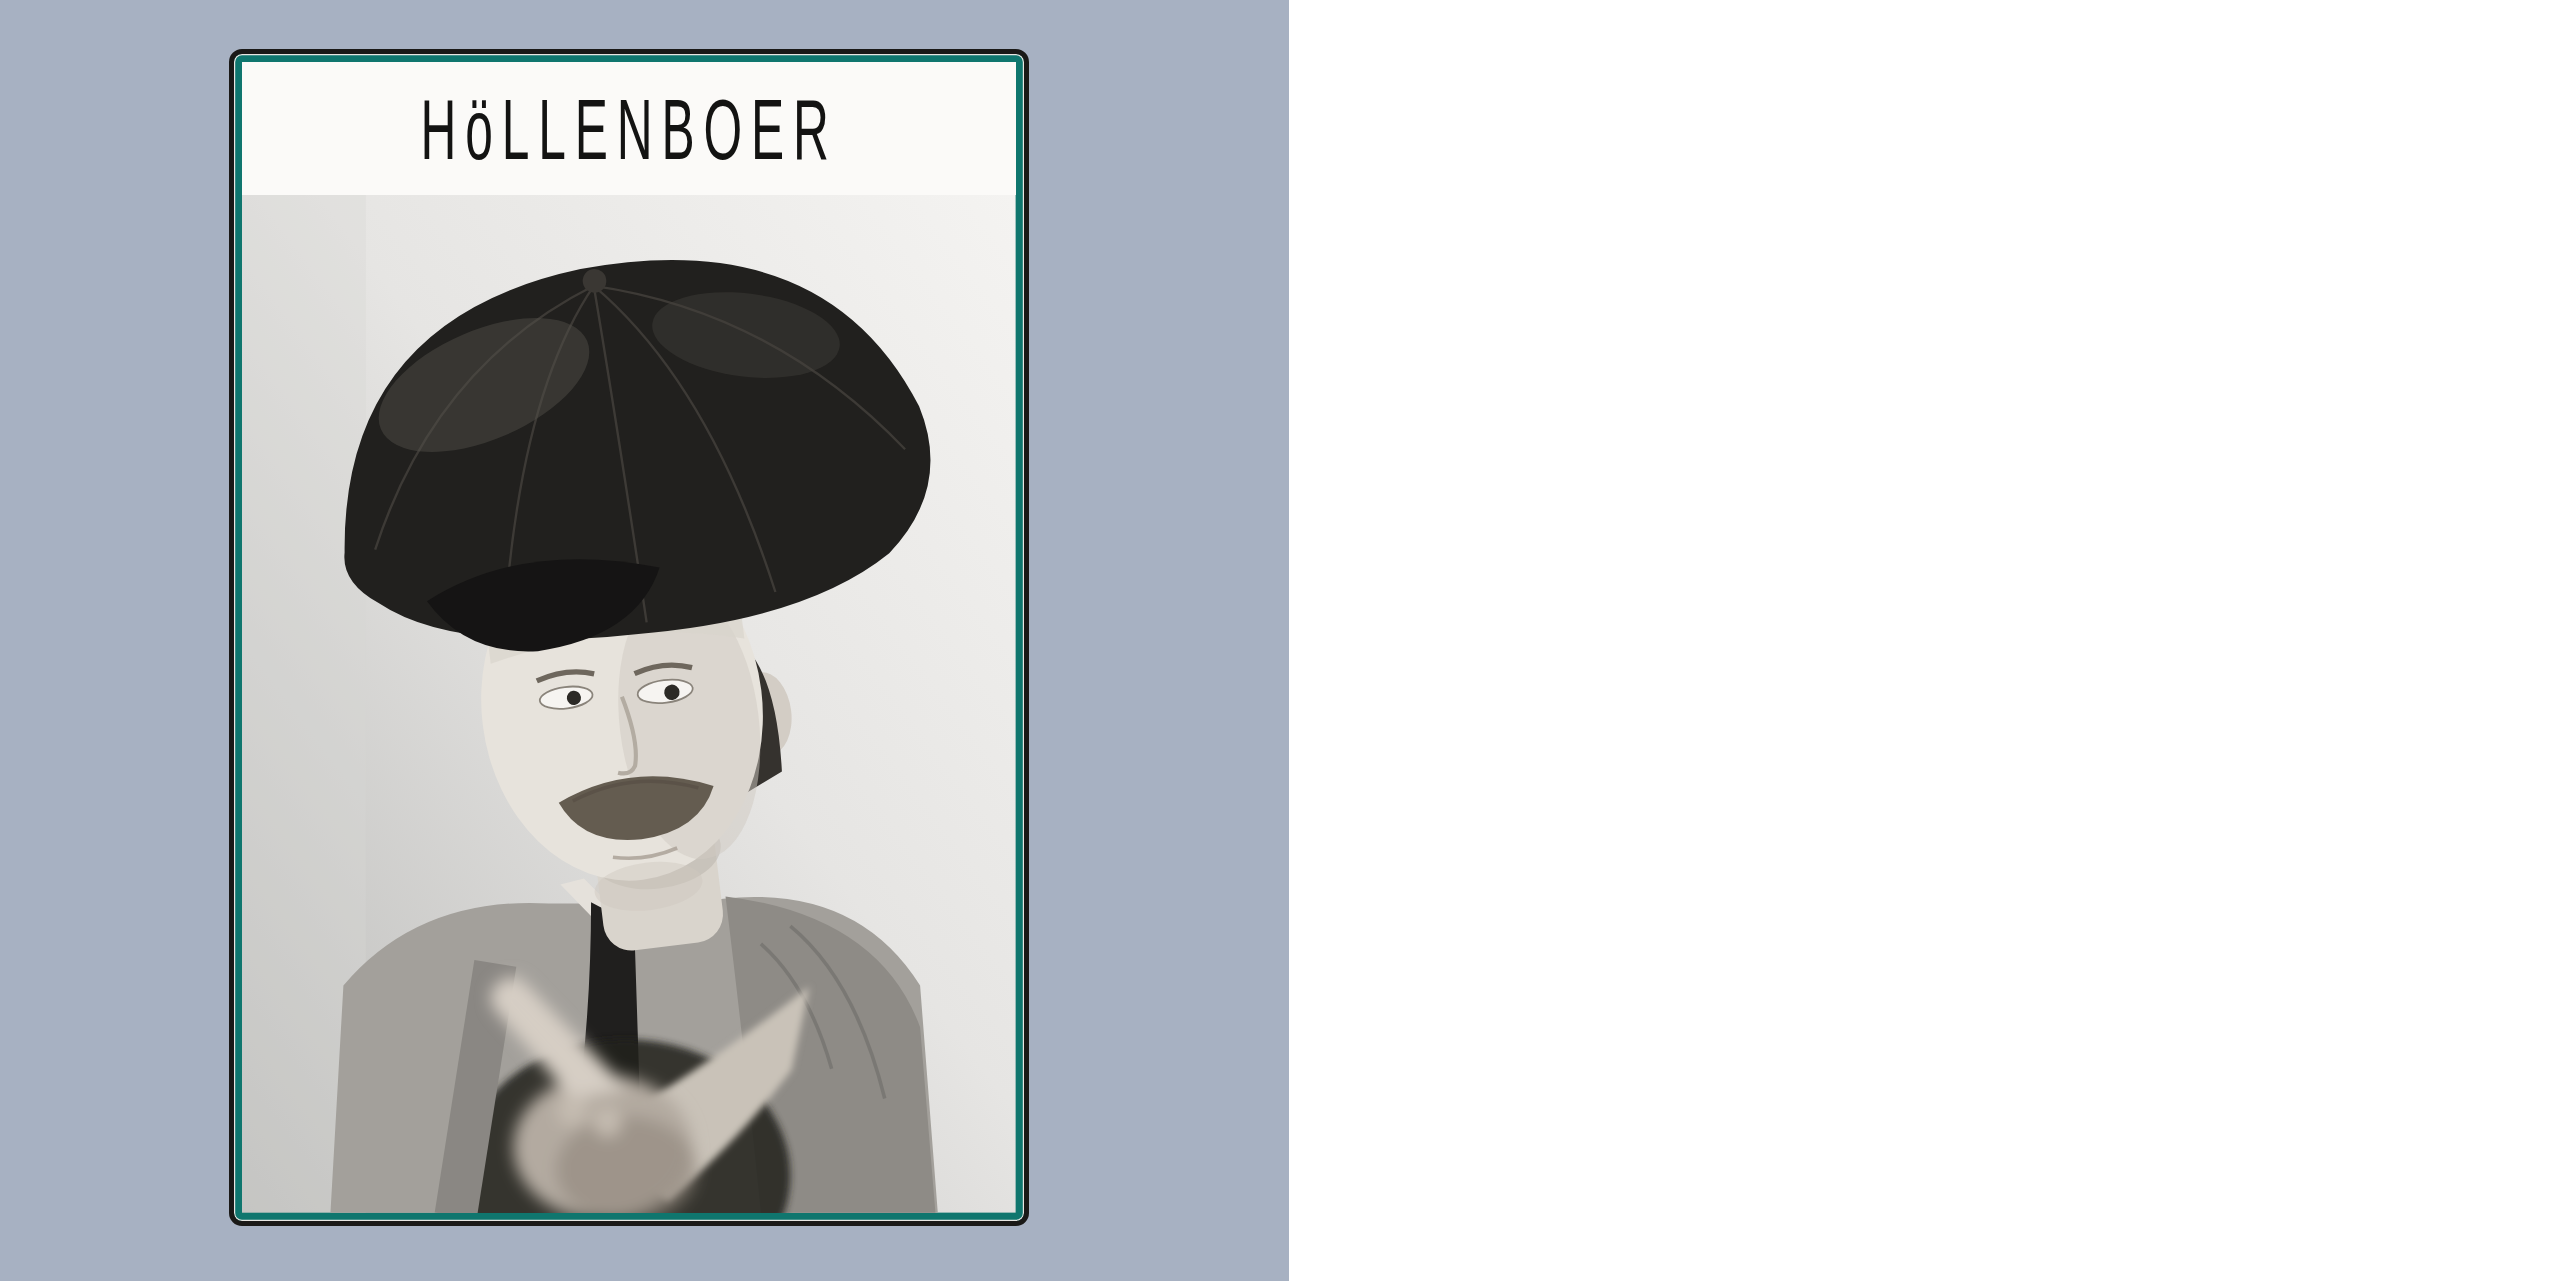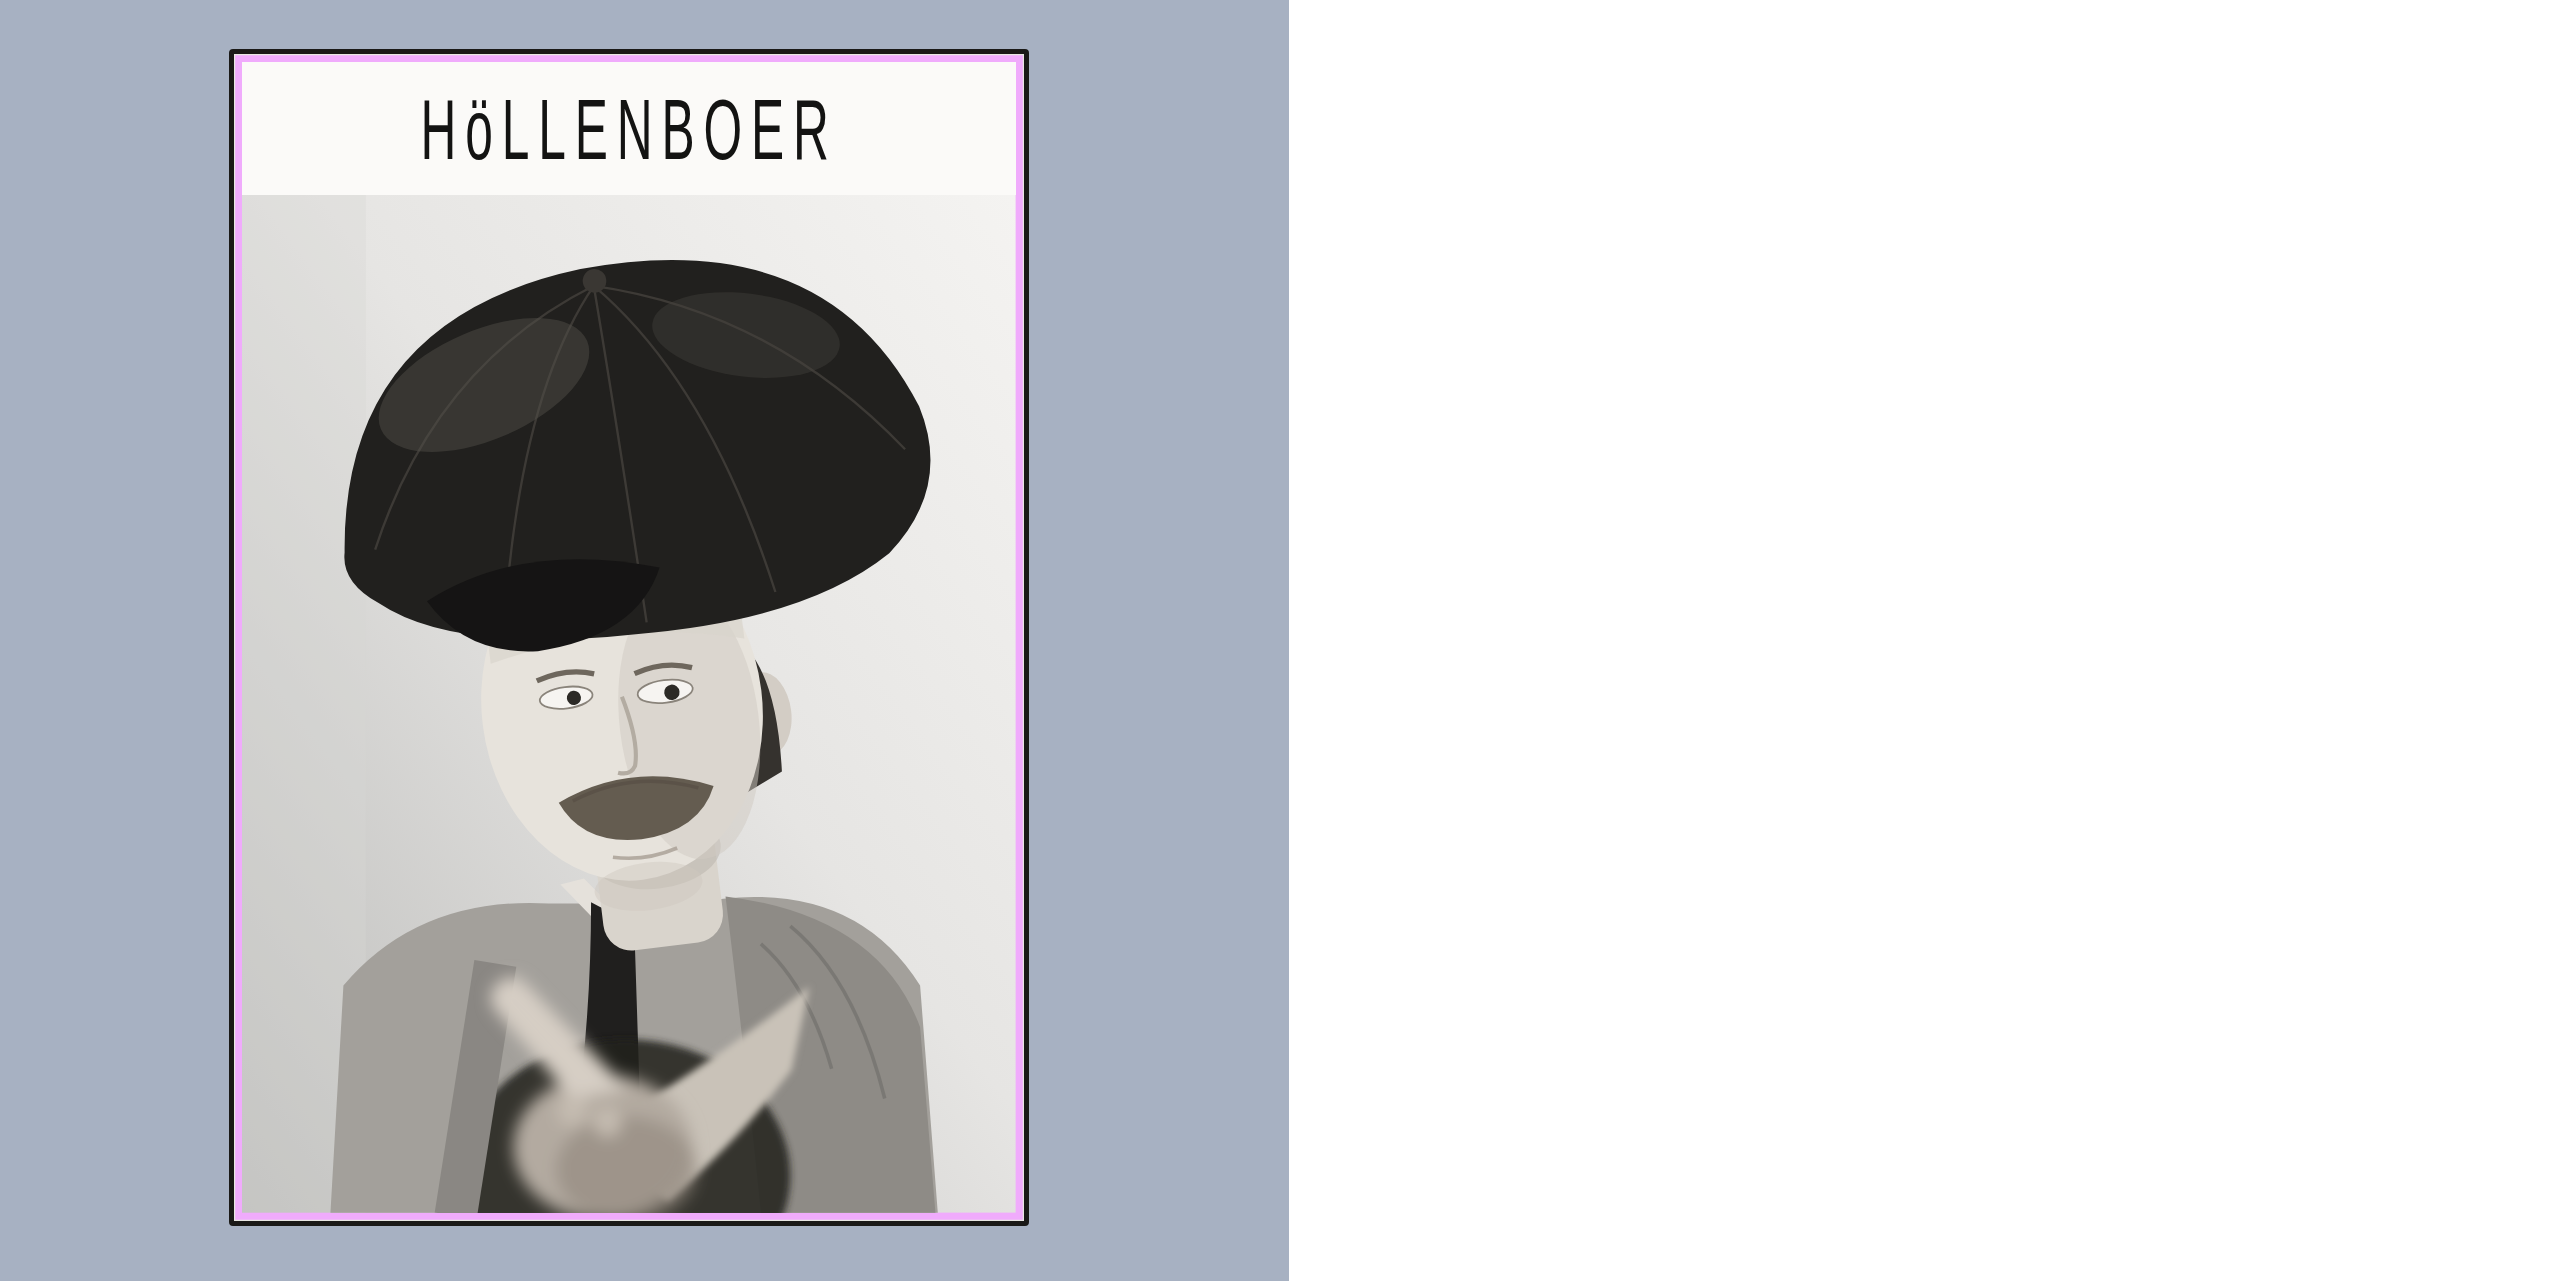--- a/index.html
+++ b/index.html
@@ -4,22 +4,22 @@
 <style>
   html,body{margin:0;padding:0;}
   body{
     width:2576px;height:1282px;position:relative;overflow:hidden;
     background:#ffffff;font-family:"Liberation Serif",serif;color:#3b3b34;
   }
   
   .left-page{position:absolute;left:0;top:0;width:1289px;height:1282px;background:#a7b1c2;}
   .photo-card{
     position:absolute;left:229px;top:49px;width:800px;height:1177px;
-    box-sizing:border-box;border:5.9px solid #1a1917;background:#f0abfc;
-    padding:8.2px;border-radius:4px;display:flex;flex-direction:column;
+    box-sizing:border-box;border:5.9px solid #1a1917;background:#0f766e;
+    padding:8.2px;border-radius:13px;display:flex;flex-direction:column;
     box-shadow:0 0 0 1.2px #e8e6e2 inset;
   }
   .logo-strip{height:133px;display:flex;align-items:center;justify-content:center;background:#fbfaf8;}
   .logo-text{
     font-family:"Liberation Sans",sans-serif;font-weight:400;font-size:46px;
     letter-spacing:8.2px;color:#131312;transform:scale(1.08,1.85);transform-origin:center;
     white-space:nowrap;
   }
   .portrait{flex:1 1 auto;width:100%;}
   

